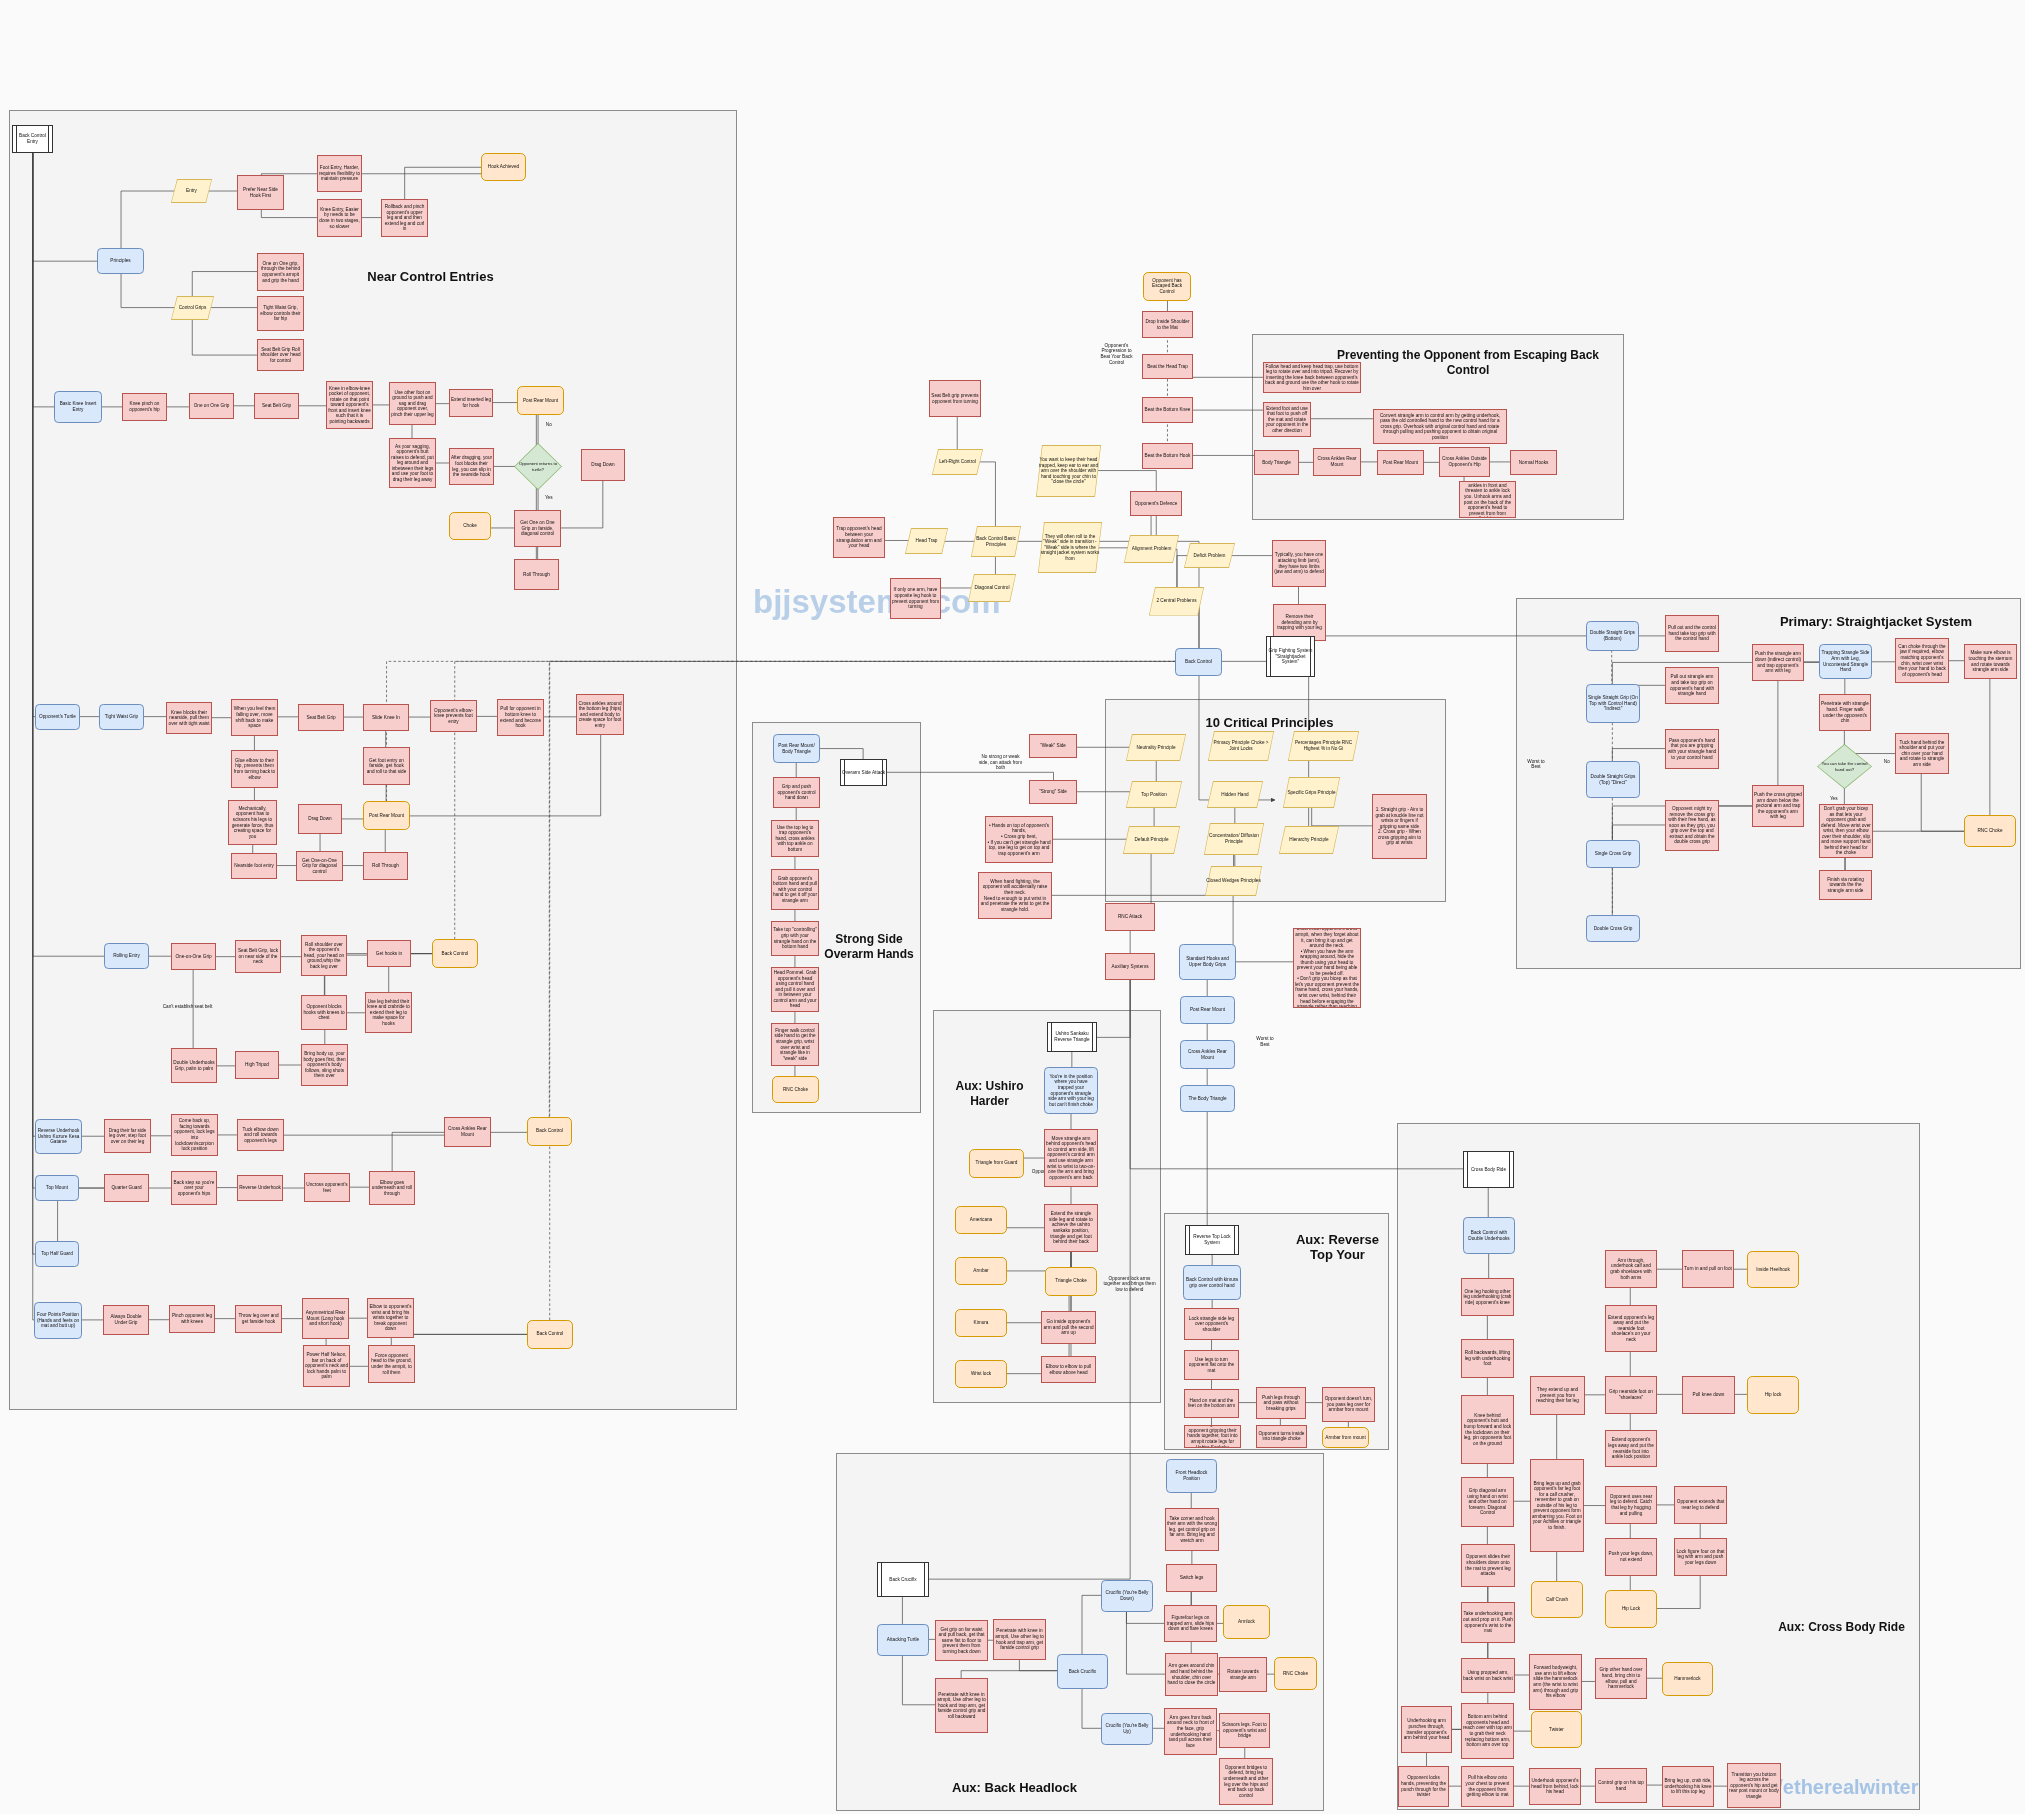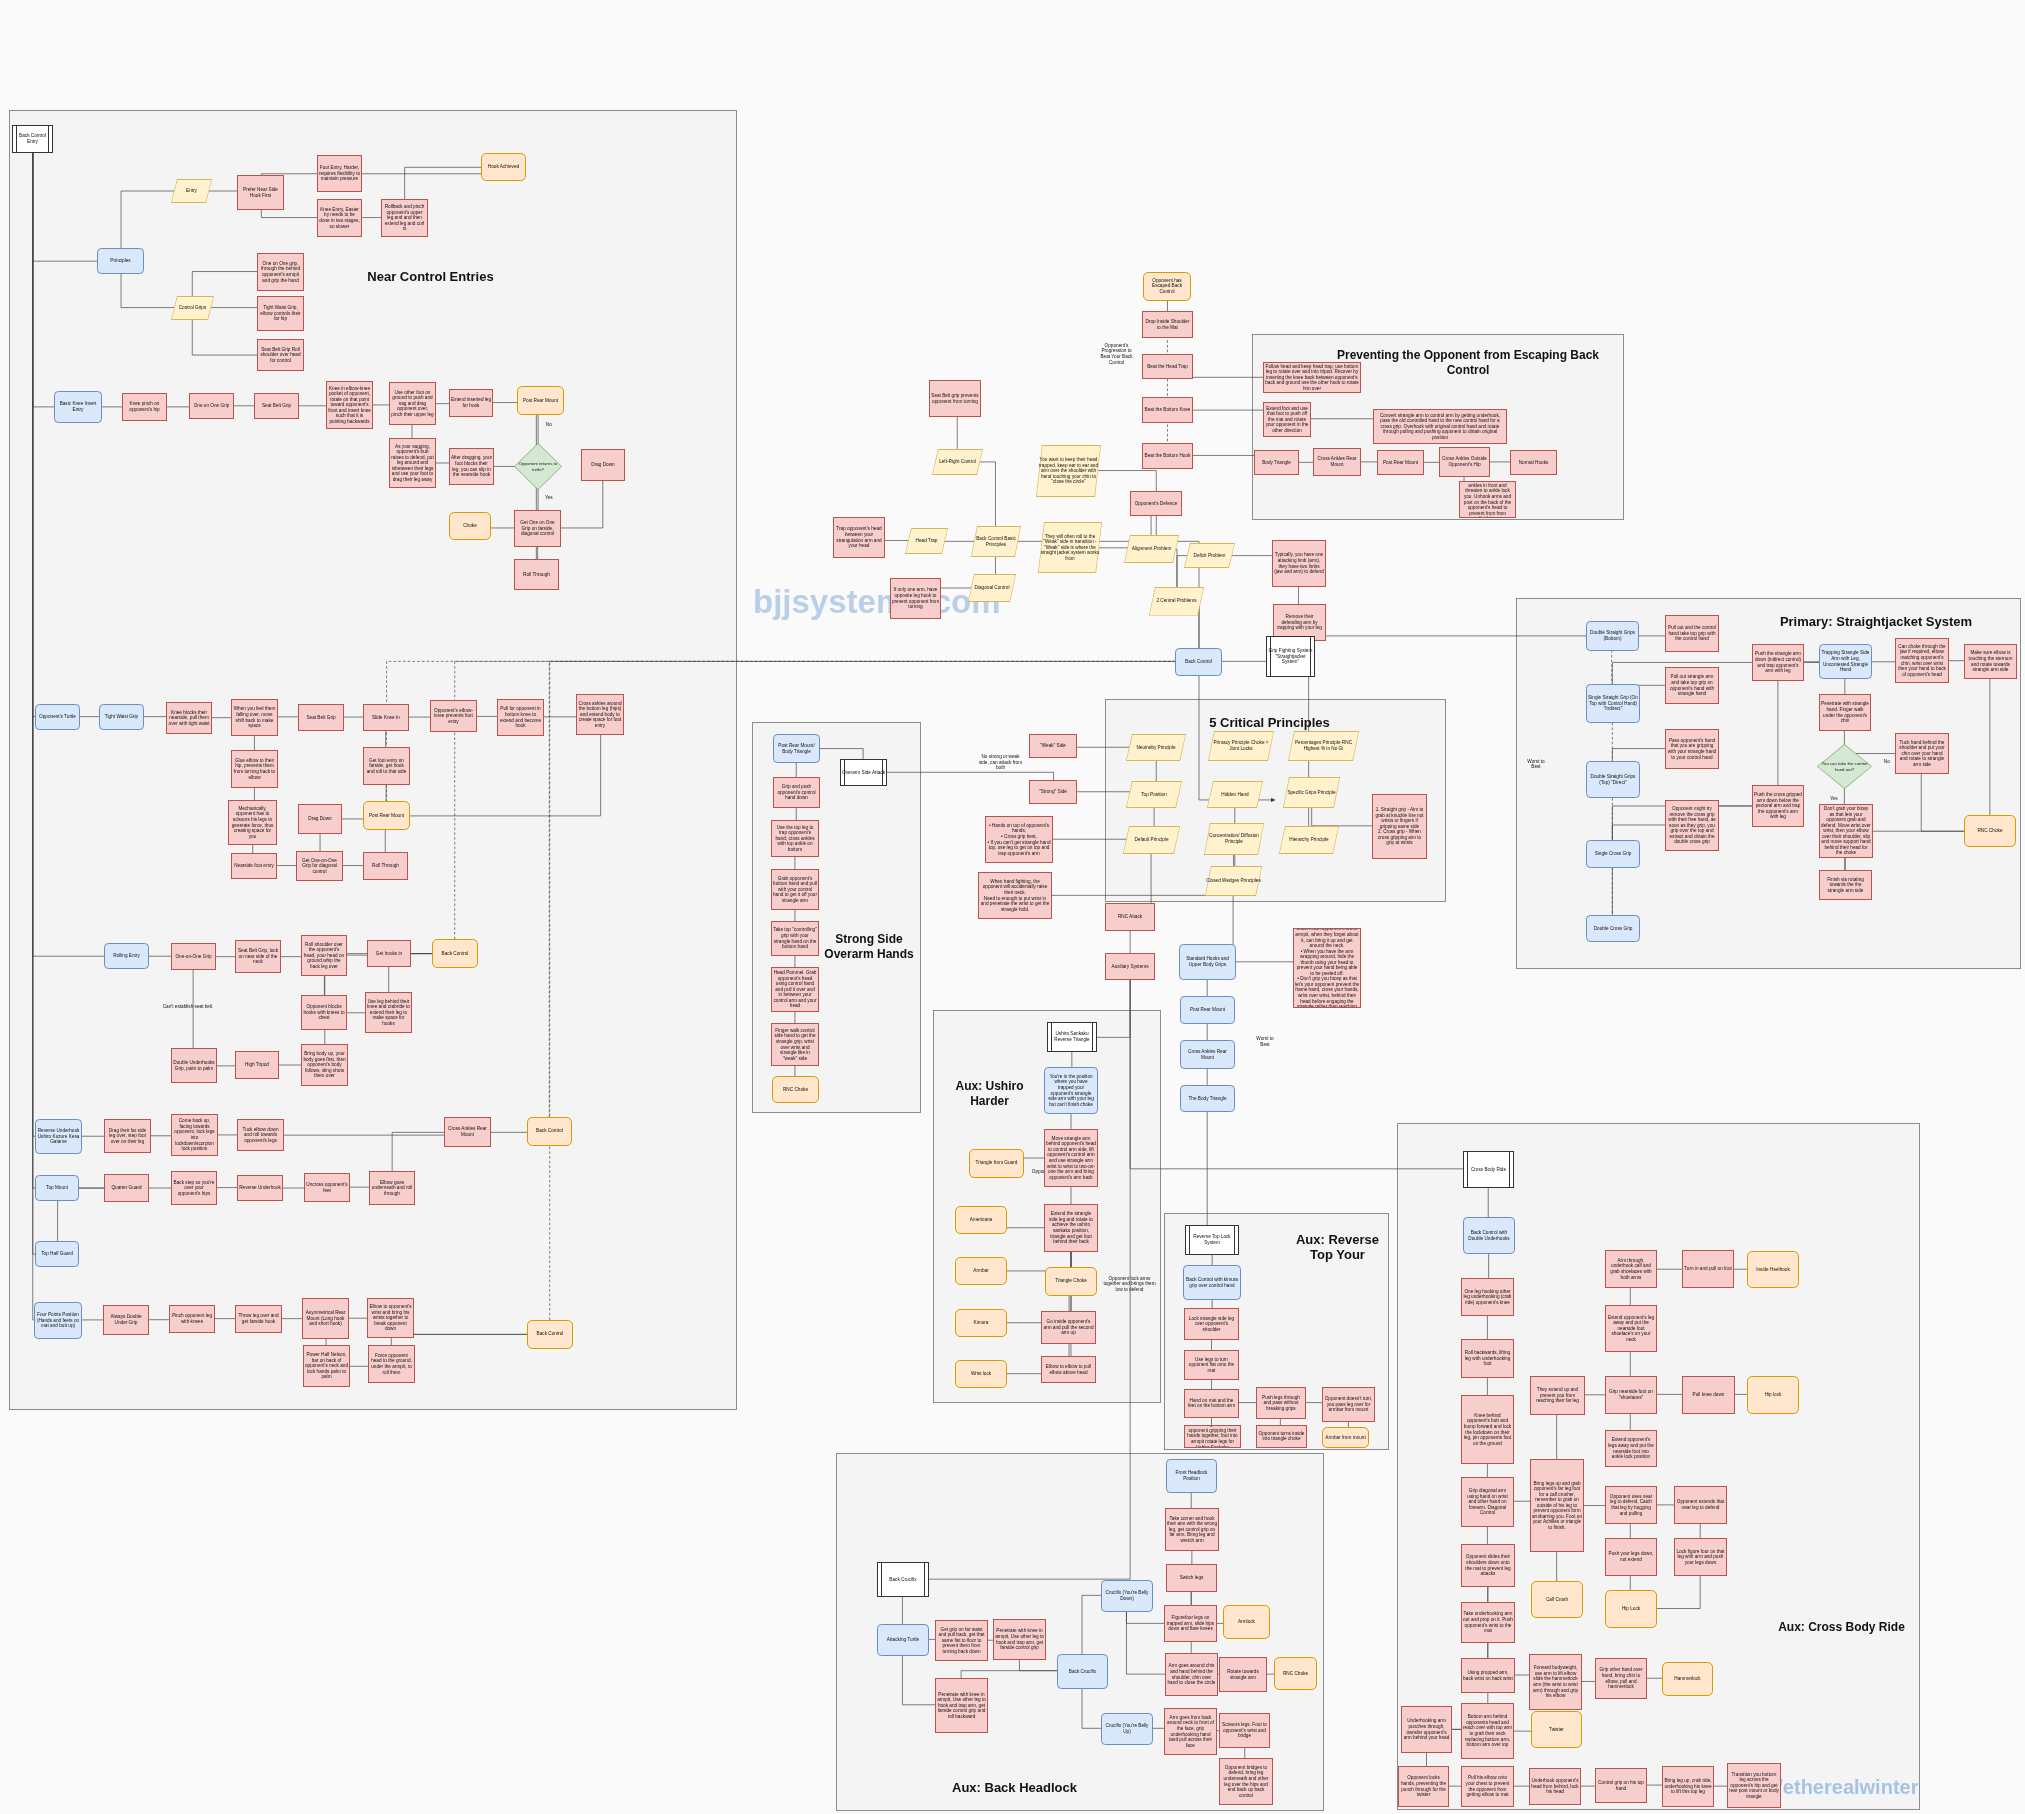--- a/index.html
+++ b/index.html
@@ -316,21 +316,21 @@
       <div class="node sec-title" style="left: 329px; top: 267px; width: 203px; height: 20px;">
         <span class="lbl">Near Control Entries</span>
       </div>
       <div class="node sec-title" style="left: 1330px; top: 345px; width: 276px; height: 35px; font-size: 12px;">
         <span class="lbl">Preventing the Opponent from Escaping Back Control</span>
       </div>
       <div class="node sec-title" style="left: 1740px; top: 611px; width: 272px; height: 21px;">
         <span class="lbl">Primary: Straightjacket System</span>
       </div>
       <div class="node sec-title" style="left: 1140px; top: 712px; width: 259px; height: 21.6px;">
-        <span class="lbl">5 Critical Principles</span>
+        <span class="lbl">10 Critical Principles</span>
       </div>
       <div class="node sec-title" style="left: 820px; top: 924px; width: 98px; height: 45px; font-size: 12px;">
         <span class="lbl">Strong Side Overarm Hands</span>
       </div>
       <div class="node sec-title" style="left: 941px; top: 1071px; width: 97px; height: 45px; font-size: 12px;">
         <span class="lbl">Aux: Ushiro Harder</span>
       </div>
       <div class="node sec-title" style="left: 1291px; top: 1231px; width: 93px; height: 32px;">
         <span class="lbl">Aux: Reverse Top Your</span>
       </div>

